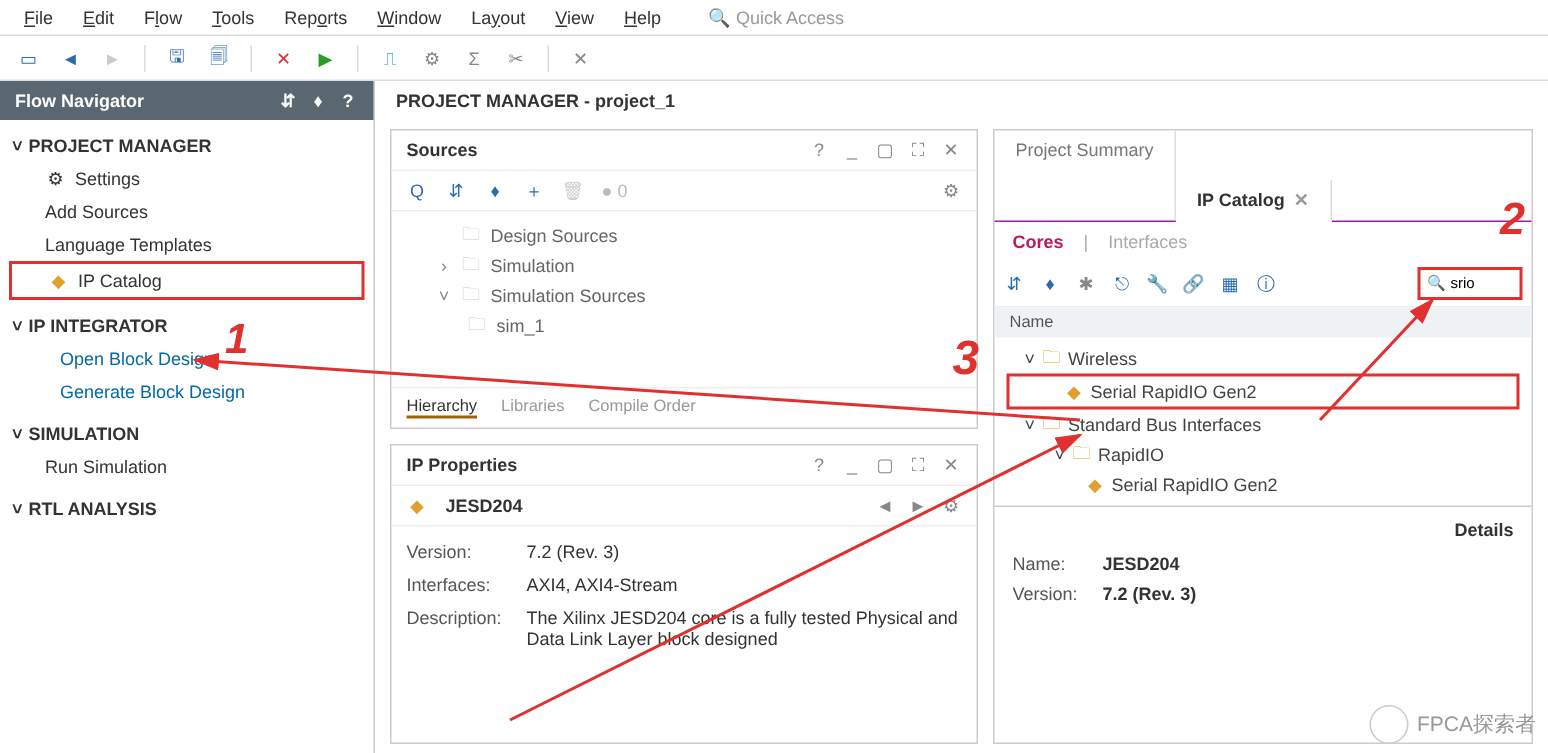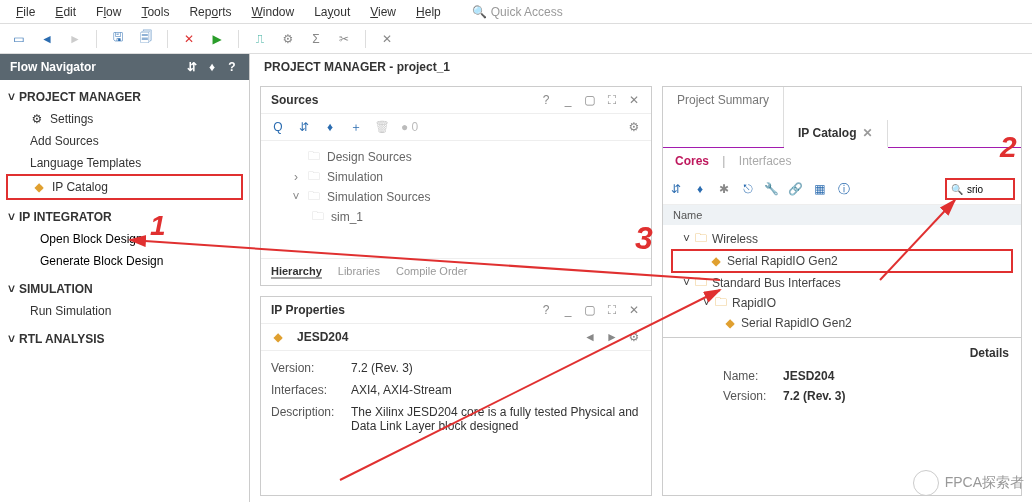--- a/index.html
+++ b/index.html
@@ -17,21 +17,21 @@
 .main-layout { display: flex; height: calc(502px - 54px); }
 
 
 .flow-nav { width: 250px; border-right: 1px solid #ccc; display: flex; flex-direction: column; }
 .flow-nav-header { background: #5a6770; color: #fff; padding: 6px 10px; display: flex; align-items: center; justify-content: space-between; font-weight: bold; }
 .flow-nav-header .header-icons { display: flex; gap: 6px; }
 .flow-nav-body { padding: 6px 0; overflow: auto; }
 .flow-section { margin-bottom: 6px; }
 .flow-section-title { padding: 4px 8px; font-weight: bold; display: flex; align-items: center; gap: 4px; cursor: pointer; }
 .flow-item { padding: 4px 8px 4px 30px; display: flex; align-items: center; gap: 6px; cursor: pointer; }
-.flow-item.disabled { color: #000000; padding-left: 40px; }
+.flow-item.disabled { color: #0369a1; padding-left: 40px; }
 .flow-item.boxed { border: 2px solid #e03030; margin: 0 6px; padding-left: 24px; }
 
 
 .center { flex: 1; display: flex; flex-direction: column; }
 .pm-title { padding: 6px 14px; font-weight: bold; }
 .panels { display: flex; flex: 1; gap: 10px; padding: 6px 10px; }
 
 .left-panels { flex: 1; display: flex; flex-direction: column; gap: 10px; min-width: 0; }
 .right-panels { width: 360px; display: flex; flex-direction: column; border: 1px solid #ccc; }
 
@@ -40,21 +40,21 @@
 .panel-title { font-weight: bold; }
 .panel-icons { display: flex; gap: 8px; color: #888; }
 .panel-toolbar { padding: 6px 10px; display: flex; align-items: center; gap: 12px; border-bottom: 1px solid #eee; color: #2b6cb0; }
 .panel-body { padding: 6px 10px; flex: 1; overflow: hidden; }
 
 .tree-item { padding: 3px 0 3px 20px; color: #666; display: flex; align-items: center; gap: 6px; }
 .tree-item.sub { padding-left: 40px; }
 .tree-item .chev { width: 10px; text-align: center; color: #888; }
 
 .sources-tabs { border-top: 1px solid #eee; padding: 6px 10px; display: flex; gap: 16px; font-size: 11px; }
-.sources-tabs .tab.active { font-weight: bold; border-bottom: 2px solid #a3a3a3; }
+.sources-tabs .tab.active { font-weight: normal; border-bottom: 2px solid #a16207; }
 
 .ip-props-body .prop-row { display: flex; padding: 4px 0; }
 .ip-props-body .prop-label { width: 80px; color: #555; }
 .ip-props-body .prop-val { flex: 1; color: #333; }
 
 
 .catalog-tabs { display: flex; border-bottom: 1px solid #a21caf; }
 .catalog-tab { padding: 6px 14px; border-right: 1px solid #ddd; color: #777; cursor: pointer; }
 .catalog-tab.active { background: #fff; color: #333; font-weight: bold; border-bottom: 2px solid #fff; margin-bottom: -1px; margin-top: 33px; }
 .catalog-tab .close { margin-left: 6px; color: #999; }
@@ -71,21 +71,21 @@
 .cat-name-hdr { background: #eef2f5; padding: 4px 10px; font-size: 11px; color: #555; }
 .cat-tree { padding: 4px 4px; }
 .cat-row { padding: 3px 0 3px 16px; display: flex; align-items: center; gap: 4px; color: #444; }
 .cat-row.sub { padding-left: 36px; }
 .cat-row.sub2 { padding-left: 56px; }
 .cat-row .ip-ico { color: #e0a030; }
 .cat-row.boxed { border: 2px solid #e03030; margin: 0 4px; }
 
 .details { border-top: 1px solid #ccc; padding: 8px 12px; }
 .details-title { font-weight: bold; margin-bottom: 6px; text-align: right; }
-.det-row { display: flex; padding: 3px 0; margin-left: 48px; }
+.det-row { display: flex; padding: 3px 0; }
 .det-label { width: 60px; color: #555; }
 .det-val { font-weight: bold; }
 
 .icon { display: inline-flex; width: 14px; height: 14px; align-items: center; justify-content: center; font-size: 12px; }
 
 
 .anno { position: absolute; pointer-events: none; }
 .arrow-svg { position: absolute; top: 0; left: 0; pointer-events: none; }
 
 .watermark { position: absolute; right: 8px; bottom: 6px; color: #999; font-size: 14px; display: flex; align-items: center; gap: 6px; }

